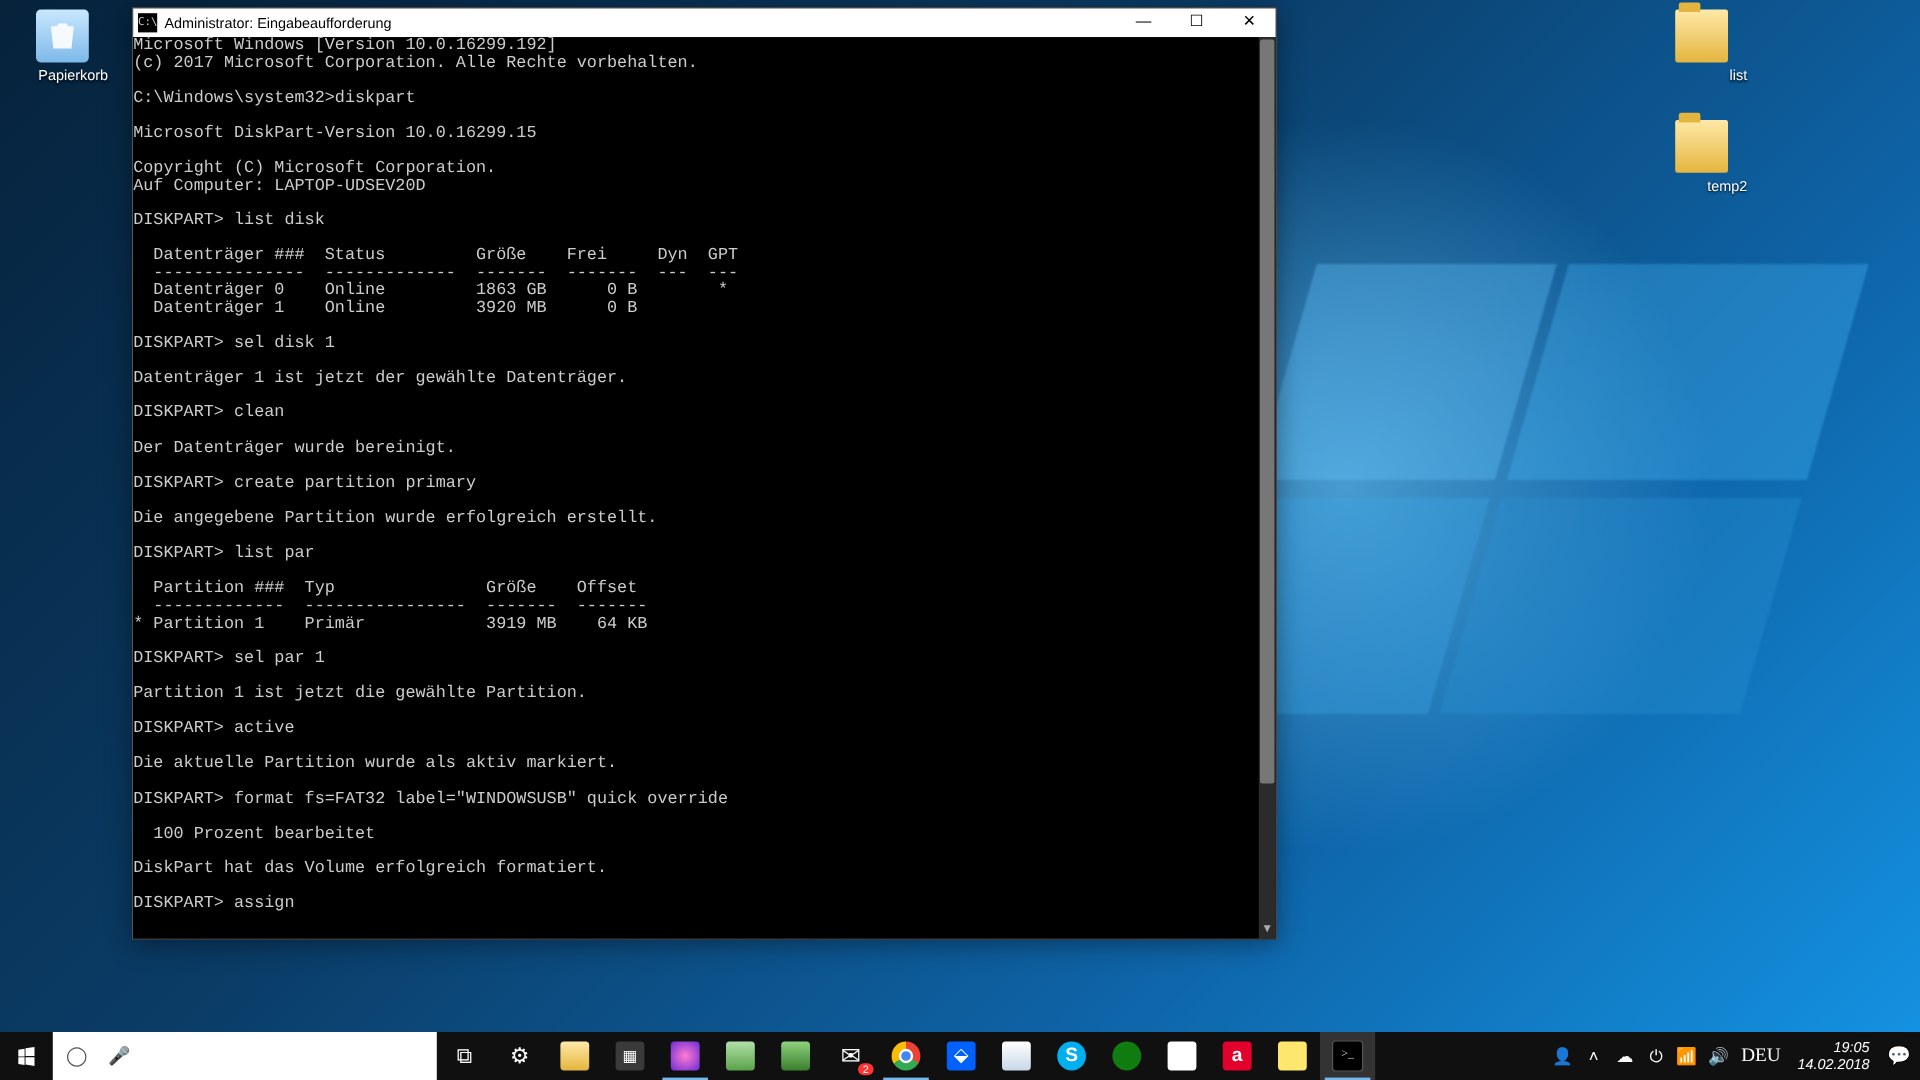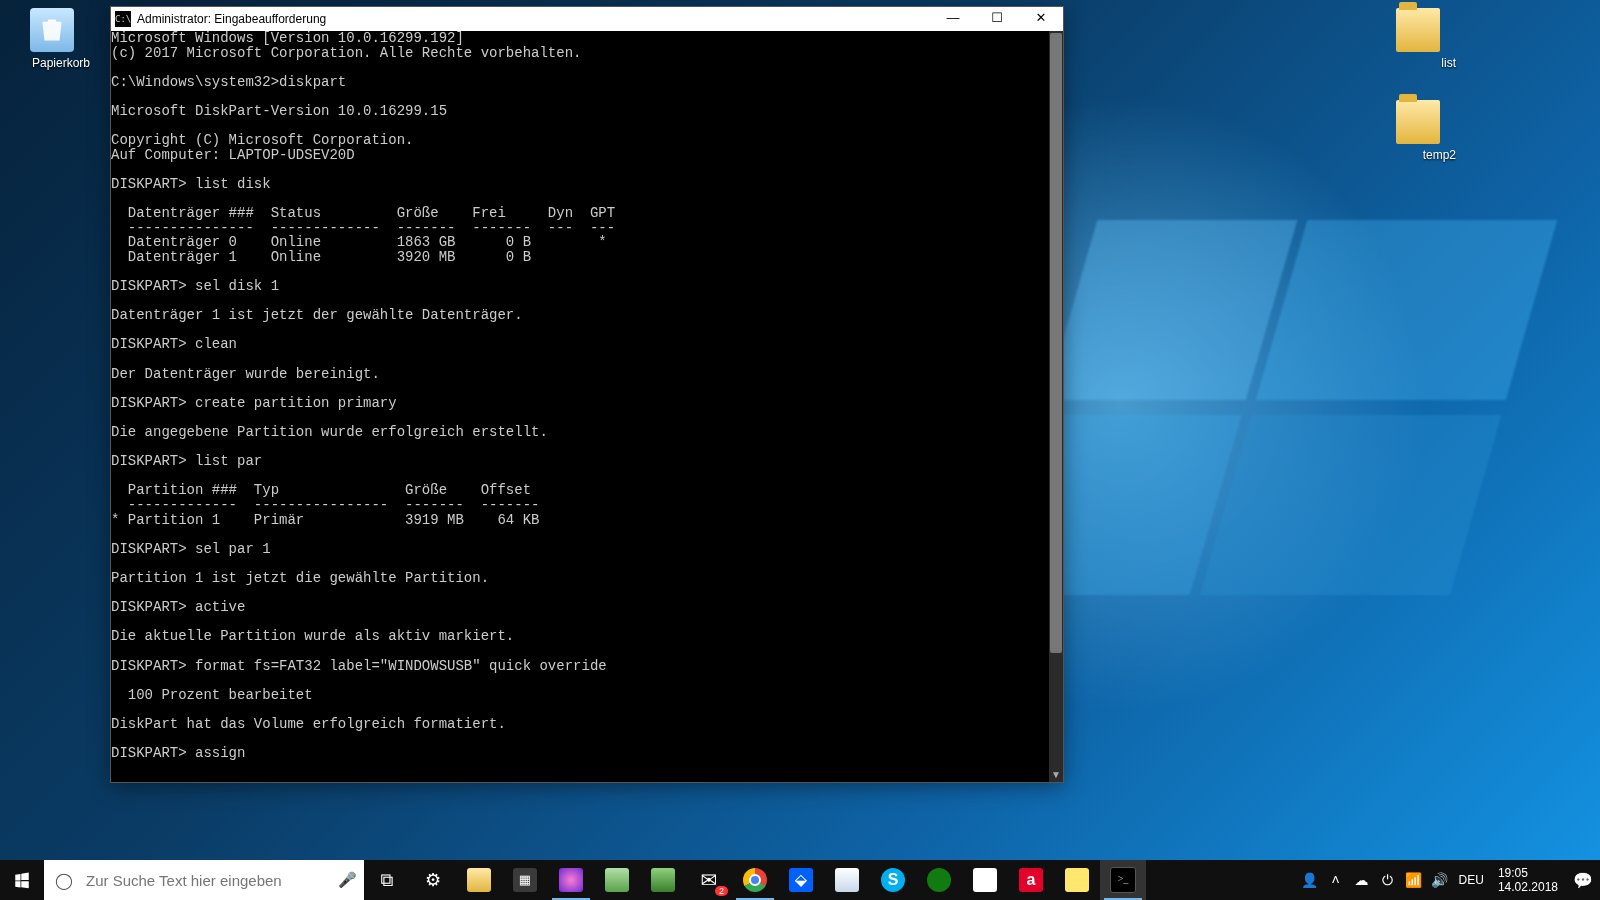--- a/index.html
+++ b/index.html
@@ -46,22 +46,22 @@
   .start svg{width:18px;height:18px;fill:#fff}
   .search{flex:0 0 320px;height:40px;background:#fff;display:flex;align-items:center;}
   .search .mag{width:40px;text-align:center;color:#555;font-size:16px;}
   .search input{border:0;outline:0;flex:1;height:100%;font-size:15px;color:#666;background:transparent;}
   .search .mic{width:32px;text-align:center;color:#333;font-size:15px;}
   .tb-icon{width:46px;height:40px;display:flex;align-items:center;justify-content:center;position:relative;}
   .tb-icon.active::after{content:"";position:absolute;left:4px;right:4px;bottom:0;height:2px;background:#76b9ed;}
   .tb-icon .sq{width:24px;height:24px;border-radius:3px;}
   .tray{margin-left:auto;display:flex;align-items:center;height:100%;font-size:12px;}
   .tray .ic{width:26px;text-align:center;font-size:14px;}
-  .tray .clock{text-align:left;line-height:14px;font-size:12px;padding:0 8px;}
-  .tray .lang{padding:0 6px;font-size:12px;}
+  .tray .clock{text-align:right;line-height:14px;font-size:12px;padding:0 8px;font-style:italic;}
+  .tray .lang{padding:0 6px;font-size:16px;font-family:Liberation Serif, serif;}
   .tray .notif{width:34px;text-align:center;font-size:16px;}
 </style>
 </head>
 <body>
 
 <div class="desk-icon recycle" style="left:14px;top:8px">
   <div class="glyph">
     <svg viewBox="0 0 24 24">
         <path d="M4 7h16l-1.5 14h-13zM9 3h6l1 2h4v2H4V5h4z"></path>
       </svg>
@@ -144,21 +144,20 @@
 </div>
 
 <div class="taskbar">
   <div class="start">
     <svg viewBox="0 0 24 24">
         <path d="M3 12.5V5l7-1v8.5H3zm8-9l10-1.5V12H11V3.5zM3 13.5h7V22l-7-1v-7.5zm8 0h10v9.5L11 21.5v-8z"></path>
       </svg>
   </div>
   <div class="search">
     <div class="mag">◯</div>
-    <input placeholder="Zur Suche Text hier eingeben" style="">
     <div class="mic">🎤</div>
   </div>
   <div class="tb-icon">
       <span style="color:#fff;font-size:18px">⧉</span>
     </div>
   <div class="tb-icon">
       <span style="color:#fff;font-size:18px">⚙</span>
     </div>
   <div class="tb-icon">
       <div class="sq" style="background:linear-gradient(#ffe9a8,#e3b53e)"></div>

